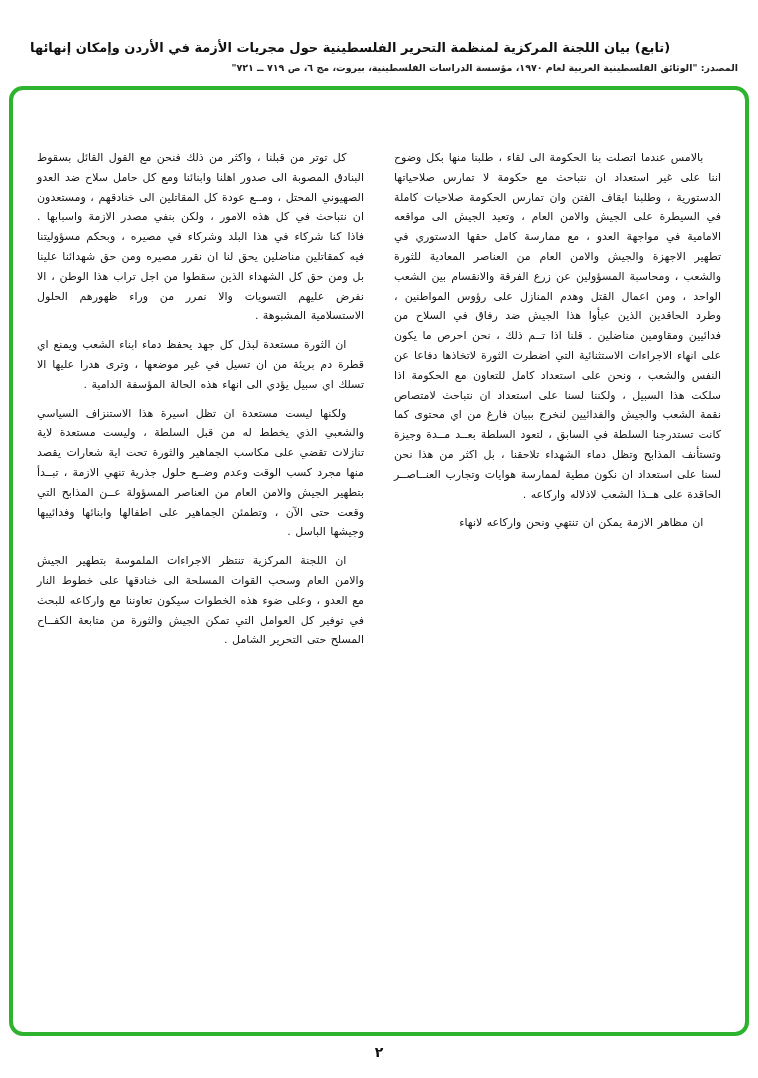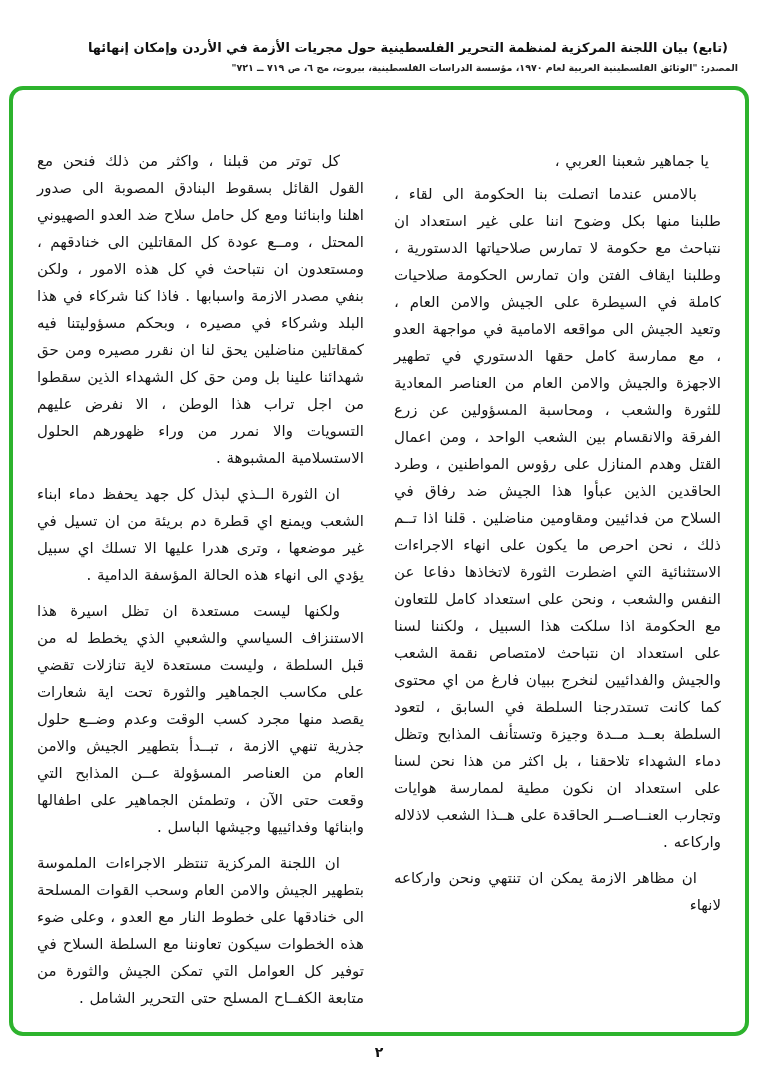--- a/index.html
+++ b/index.html
@@ -12,21 +12,21 @@
     width: 758px;
     height: 1078px;
     margin: 0 auto;
     background: #ffffff;
     font-family: "DejaVu Sans", sans-serif;
     color: #111;
     overflow: hidden;
   }
   .doc-title {
     direction: rtl;
-    text-align: right;
+    text-align: left;
     font-size: 13px;
     font-weight: bold;
     padding-top: 40px;
     margin: 0 30px;
     letter-spacing: 0;
   }
   .source-line {
     direction: rtl;
     text-align: right;
     font-size: 9.5px;
@@ -46,21 +46,21 @@
   .columns {
     direction: rtl;
     display: flex;
     flex-direction: row;
     gap: 30px;
   }
   .col {
     flex: 1 1 0;
     direction: rtl;
     text-align: justify;
-    font-size: 15px;
+    font-size: 11px;
     line-height: 1.8;
     color: #161616;
   }
   .col p {
     margin: 0 0 9px 0;
     text-indent: 1.6em;
     word-spacing: 1px;
   }
   .col p.salutation {
     text-indent: 0.8em;
@@ -81,30 +81,29 @@
 <div class="page">
 
   <div class="doc-title">(تابع) بيان اللجنة المركزية لمنظمة التحرير الفلسطينية حول مجريات الأزمة في الأردن وإمكان إنهائها</div>
 
   <div class="source-line">المصدر: "الوثائق الفلسطينية العربية لعام ١٩٧٠، مؤسسة الدراسات الفلسطينية، بيروت، مج ٦، ص ٧١٩ ــ ٧٢١"</div>
 
   <div class="content-frame">
     <div class="columns">
 
       <div class="col">
-        <p class="salutation">يا جماهير شعبنا العربي ،</p>
         <p>بالامس عندما اتصلت بنا الحكومة الى لقاء ، طلبنا منها بكل وضوح اننا على غير استعداد ان نتباحث مع حكومة لا تمارس صلاحياتها الدستورية ، وطلبنا ايقاف الفتن وان تمارس الحكومة صلاحيات كاملة في السيطرة على الجيش والامن العام ، وتعيد الجيش الى مواقعه الامامية في مواجهة العدو ، مع ممارسة كامل حقها الدستوري في تطهير الاجهزة والجيش والامن العام من العناصر المعادية للثورة والشعب ، ومحاسبة المسؤولين عن زرع الفرقة والانقسام بين الشعب الواحد ، ومن اعمال القتل وهدم المنازل على رؤوس المواطنين ، وطرد الحاقدين الذين عبأوا هذا الجيش ضد رفاق في السلاح من فدائيين ومقاومين مناضلين . قلنا اذا تــم ذلك ، نحن احرص ما يكون على انهاء الاجراءات الاستثنائية التي اضطرت الثورة لاتخاذها دفاعا عن النفس والشعب ، ونحن على استعداد كامل للتعاون مع الحكومة اذا سلكت هذا السبيل ، ولكننا لسنا على استعداد ان نتباحث لامتصاص نقمة الشعب والجيش والفدائيين لنخرج ببيان فارغ من اي محتوى كما كانت تستدرجنا السلطة في السابق ، لتعود السلطة بعــد مــدة وجيزة وتستأنف المذابح وتظل دماء الشهداء تلاحقنا ، بل اكثر من هذا نحن لسنا على استعداد ان نكون مطية لممارسة هوايات وتجارب العنــاصــر الحاقدة على هــذا الشعب لاذلاله واركاعه .</p>
         <p>ان مظاهر الازمة يمكن ان تنتهي ونحن واركاعه لانهاء</p>
       </div>
 
       <div class="col">
         <p>كل توتر من قبلنا ، واكثر من ذلك فنحن مع القول القائل بسقوط البنادق المصوبة الى صدور اهلنا وابنائنا ومع كل حامل سلاح ضد العدو الصهيوني المحتل ، ومــع عودة كل المقاتلين الى خنادقهم ، ومستعدون ان نتباحث في كل هذه الامور ، ولكن بنفي مصدر الازمة واسبابها . فاذا كنا شركاء في هذا البلد وشركاء في مصيره ، وبحكم مسؤوليتنا فيه كمقاتلين مناضلين يحق لنا ان نقرر مصيره ومن حق شهدائنا علينا بل ومن حق كل الشهداء الذين سقطوا من اجل تراب هذا الوطن ، الا نفرض عليهم التسويات والا نمرر من وراء ظهورهم الحلول الاستسلامية المشبوهة .</p>
-        <p>ان الثورة الــذي لبذل كل جهد يحفظ دماء ابناء الشعب ويمنع اي قطرة دم بريئة من ان تسيل في غير موضعها ، وترى هدرا عليها الا تسلك اي سبيل يؤدي الى انهاء هذه الحالة المؤسفة الدامية .</p>
+        <p>ان الثورة مستعدة لبذل كل جهد يحفظ دماء ابناء الشعب ويمنع اي قطرة دم بريئة من ان تسيل في غير موضعها ، وترى هدرا عليها الا تسلك اي سبيل يؤدي الى انهاء هذه الحالة المؤسفة الدامية .</p>
         <p>ولكنها ليست مستعدة ان تظل اسيرة هذا الاستنزاف السياسي والشعبي الذي يخطط له من قبل السلطة ، وليست مستعدة لاية تنازلات تقضي على مكاسب الجماهير والثورة تحت اية شعارات يقصد منها مجرد كسب الوقت وعدم وضــع حلول جذرية تنهي الازمة ، تبــدأ بتطهير الجيش والامن العام من العناصر المسؤولة عــن المذابح التي وقعت حتى الآن ، وتطمئن الجماهير على اطفالها وابنائها وفدائييها وجيشها الباسل .</p>
-        <p>ان اللجنة المركزية تنتظر الاجراءات الملموسة بتطهير الجيش والامن العام وسحب القوات المسلحة الى خنادقها على خطوط النار مع العدو ، وعلى ضوء هذه الخطوات سيكون تعاوننا مع السلطة السلاح في توفير كل العوامل التي تمكن الجيش والثورة من متابعة الكفــاح المسلح حتى التحرير الشامل .</p>
+        <p>ان اللجنة المركزية تنتظر الاجراءات الملموسة بتطهير الجيش والامن العام وسحب القوات المسلحة الى خنادقها على خطوط النار مع العدو ، وعلى ضوء هذه الخطوات سيكون تعاوننا مع واركاعه للبحث في توفير كل العوامل التي تمكن الجيش والثورة من متابعة الكفــاح المسلح حتى التحرير الشامل .</p>
       </div>
 
     </div>
   </div>
 
   <div class="page-number">٢</div>
 
 </div>
 
 </body></html>

